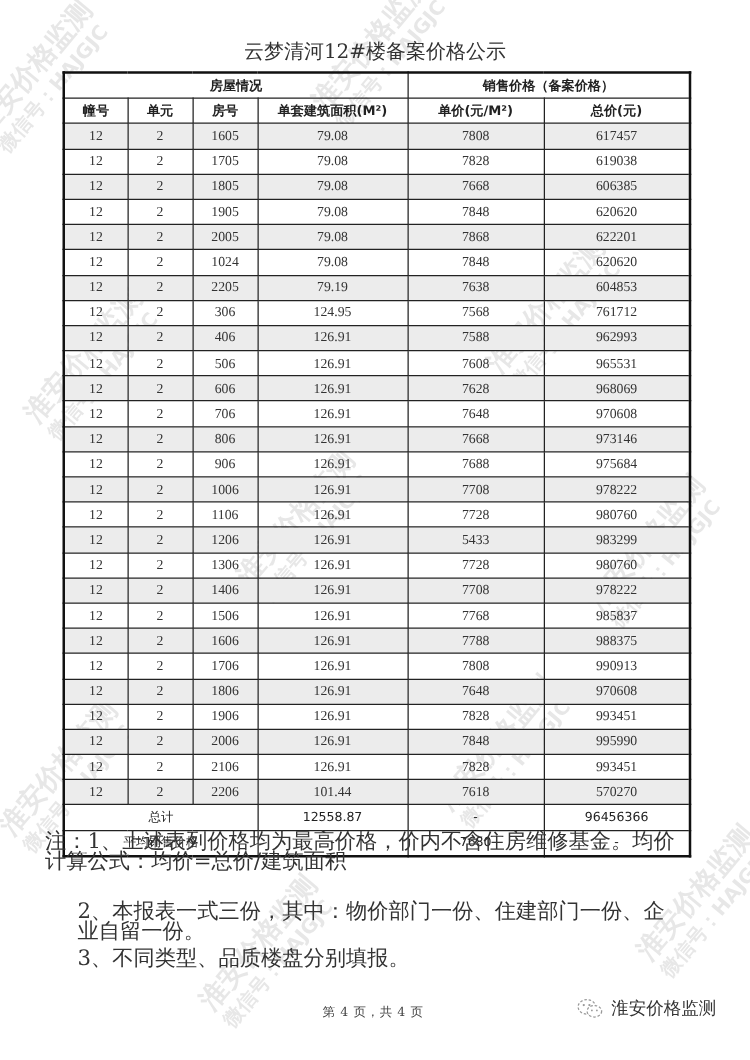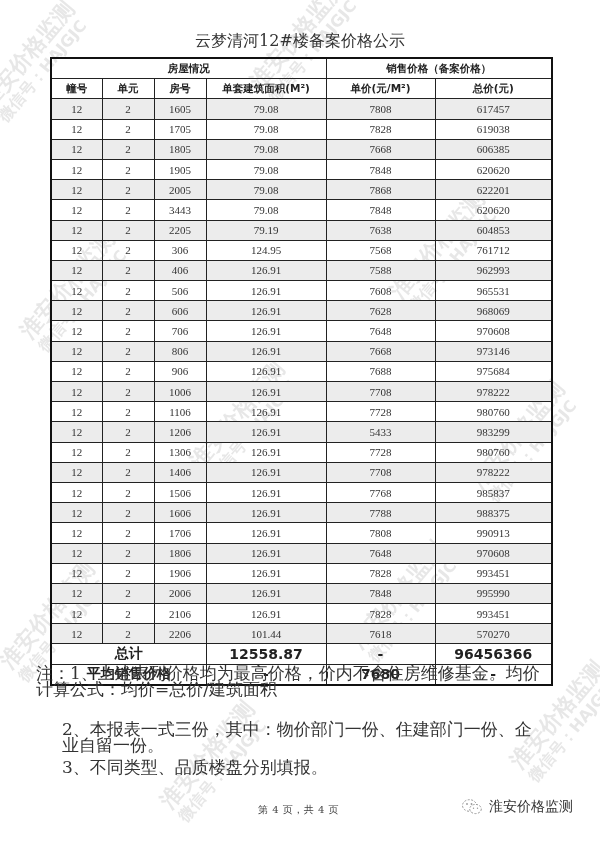--- a/index.html
+++ b/index.html
@@ -20,21 +20,21 @@
       border: 1px solid #222; text-align: center; padding: 0; height: 19.2px;
       font-weight: normal; white-space: nowrap; overflow: hidden;
     }
     table.price th {
       font-family: "DejaVu Sans", "Liberation Sans", sans-serif; font-weight: bold; font-size: 10.5px; color: #222;
     }
     table.price tr.hdr1 th { border-bottom: 1px solid #222; }
     table.price td { font-family: "Liberation Serif", "DejaVu Serif", serif; color: #333; font-size: 11px; }
     table.price tbody tr.shade td { background: #ececec; }
     table.price tr.total td, table.price tr.avg td {
-      font-family: "DejaVu Sans", "Liberation Sans", sans-serif; font-weight: bold; font-size: 14px; color: #222;
+      font-family: "DejaVu Sans", "Liberation Sans", sans-serif; font-weight: normal; font-size: 10px; color: #222;
     }
     table.price tr.avg { border-top: 1px solid #222; }
     .notes {
       position: absolute; left: 36px; top: 665px; width: 505px;
       font-size: 17px; line-height: 16px; color: #333;
     }
     .notes .n1 { text-indent: 0; }
     .notes .n2, .notes .n3 { padding-left: 26px; margin-top: 6px; }
     .notes .n2 { margin-top: 24px; }
     .footer-page {
@@ -128,21 +128,21 @@
         <td>12</td>
         <td>2</td>
         <td>2005</td>
         <td>79.08</td>
         <td>7868</td>
         <td>622201</td>
       </tr>
       <tr>
         <td>12</td>
         <td>2</td>
-        <td>3443</td>
+        <td>1024</td>
         <td>79.08</td>
         <td>7848</td>
         <td>620620</td>
       </tr>
       <tr class="shade">
         <td>12</td>
         <td>2</td>
         <td>2205</td>
         <td>79.19</td>
         <td>7638</td>

